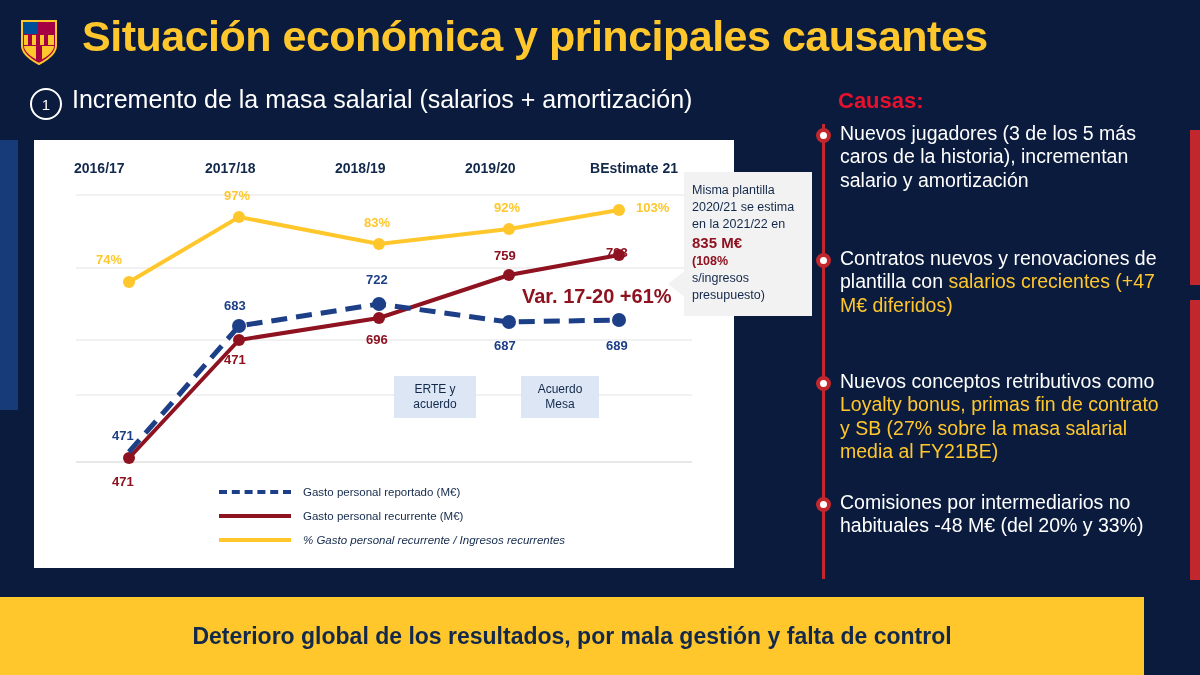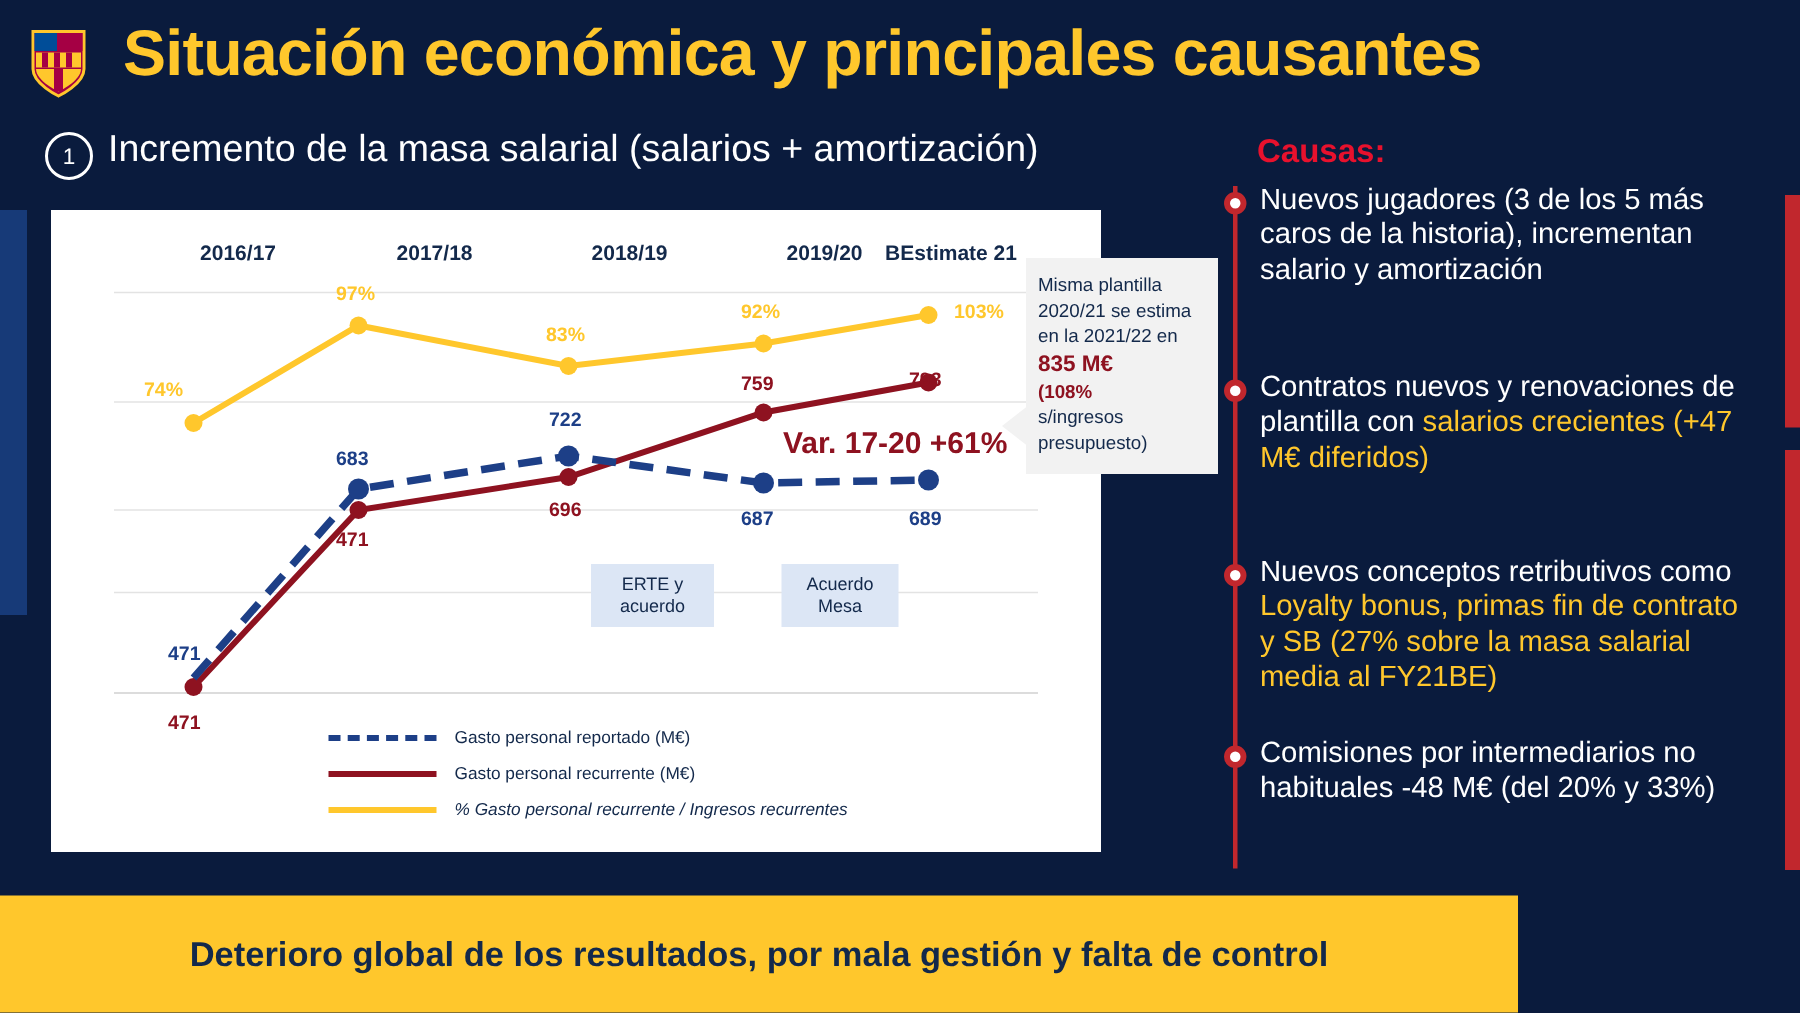--- a/index.html
+++ b/index.html
@@ -44,21 +44,21 @@
   .subtitle{
     position:absolute;left:72px;top:85px;color:#ffffff;font-size:25px;white-space:nowrap;
   }
 
   
   .chart-panel{
     position:absolute;left:34px;top:140px;width:700px;height:428px;background:#ffffff;
   }
   .col-header{
     position:absolute;top:20px;color:#13294b;font-size:14px;font-weight:bold;
-    text-align:right;width:110px;
+    text-align:left;width:110px;
   }
   svg.plot{position:absolute;left:0;top:0;width:700px;height:428px;}
   .pt-label{position:absolute;font-size:13px;font-weight:bold;white-space:nowrap;}
   .lbl-blue{color:#1d3f87;}
   .lbl-red{color:#8e1220;}
   .lbl-yellow{color:#ffc72c;}
   .var-label{
     position:absolute;color:#8e1220;font-size:20px;font-weight:bold;white-space:nowrap;
   }
   .callout-box{
@@ -100,21 +100,21 @@
     position:absolute;left:840px;color:#ffffff;font-size:19.5px;line-height:1.2;width:330px;
   }
   .dot{
     position:absolute;left:816px;width:15px;height:15px;border-radius:50%;
     background:#ffffff;border:4px solid #c1272d;box-sizing:border-box;
   }
   .hl{color:#ffc72c;}
 
   
   .footer{
-    position:absolute;left:0;bottom:0;width:1012px;height:78px;background:#ffc72c;
+    position:absolute;left:0;bottom:0;width:1144px;height:78px;background:#ffc72c;
     display:flex;align-items:center;justify-content:center;
   }
   .footer-text{color:#13294b;font-size:23px;font-weight:bold;}
 </style>
 </head>
 <body>
 
 <div class="left-accent"></div>
 <div class="right-accent"></div>
 <div class="right-accent2"></div>

